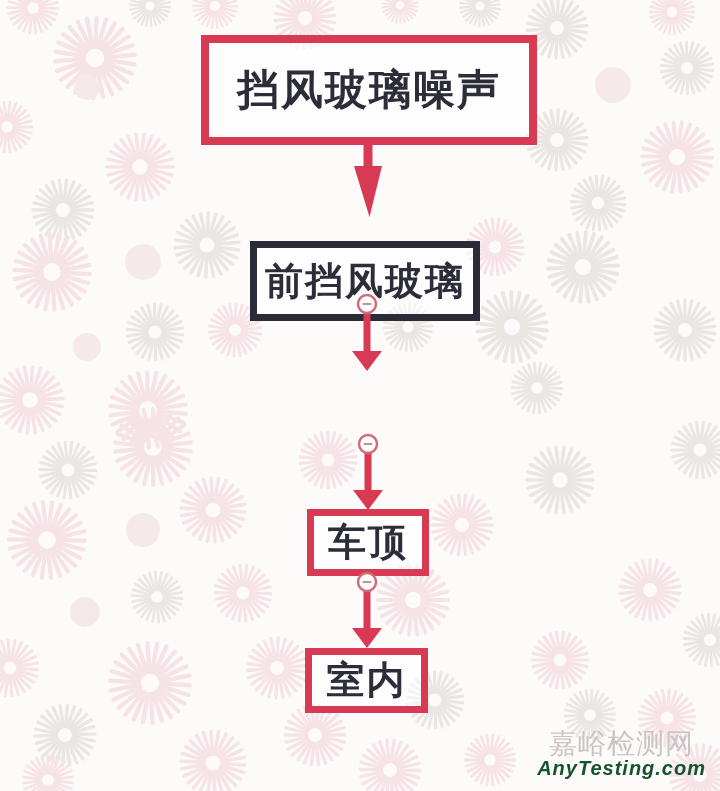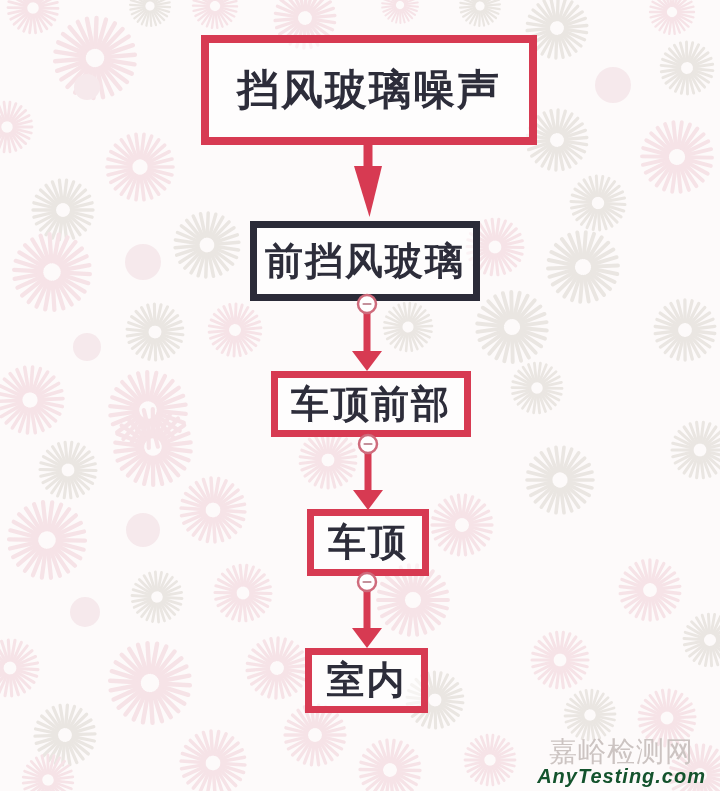--- a/index.html
+++ b/index.html
@@ -26,33 +26,33 @@
     position:absolute;
     display:flex;align-items:center;justify-content:center;
     background:rgba(255,255,255,0.55);
     color:var(--text);
     font-weight:bold;
     letter-spacing:2px;
     white-space:nowrap;
   }
   .flow-node.red{border:8px solid var(--red);}
   .flow-node.red.thin{border-width:7px;}
-  .flow-node.dark{border:7px solid var(--dark);}
+  .flow-node.dark{border:7px solid var(--dark);margin-top:20px;}
   .node-1{left:201px;top:35px;width:336px;height:110px;font-size:42px;}
   .node-2{left:250px;top:221px;width:230px;height:80px;font-size:38px;}
   .node-3{left:271px;top:371px;width:200px;height:66px;font-size:38px;}
   .node-4{left:307px;top:509px;width:122px;height:67px;font-size:38px;}
   .node-5{left:305px;top:648px;width:123px;height:65px;font-size:38px;align-items:center;}
   .arrow-svg{position:absolute;overflow:visible;}
   .arrow-fill{fill:var(--red);}
   .conn-ring{fill:#ffffff;stroke:#cf6b7c;stroke-width:2.5px;}
   .conn-minus{stroke:#c4919b;stroke-width:2.2px;stroke-linecap:round;}
   .watermark{
     position:absolute;
-    right:14px;bottom:4px;
+    right:14px;bottom:12px;
     text-align:center;
     line-height:1.05;
     user-select:none;
   }
   .watermark-cn{
     font-size:28px;
     letter-spacing:1px;
     color:var(--watermark);
     font-weight:400;
   }
@@ -1633,23 +1633,20 @@
 
   <svg class="arrow-svg" style="left:340px;top:293px;" width="56" height="79" viewBox="0 0 56 79">
     <rect class="arrow-fill" x="23.5" y="19" width="7" height="41"></rect>
     <polygon class="arrow-fill" points="12,58 42,58 27,78"></polygon>
     <g>
       <circle class="conn-ring" cx="27" cy="11" r="9"></circle>
       <line class="conn-minus" x1="23.5" y1="11" x2="30.5" y2="11"></line>
     </g>
   </svg>
 
-  <div class="flow-node red thin node-3">
-    <span>车顶前部</span>
-  </div>
 
   <svg class="arrow-svg" style="left:341px;top:433px;" width="56" height="78" viewBox="0 0 56 78">
     <rect class="arrow-fill" x="23.5" y="19" width="7" height="40"></rect>
     <polygon class="arrow-fill" points="12,57 42,57 27,77"></polygon>
     <g>
       <circle class="conn-ring" cx="27" cy="11" r="9"></circle>
       <line class="conn-minus" x1="23.5" y1="11" x2="30.5" y2="11"></line>
     </g>
   </svg>
 

